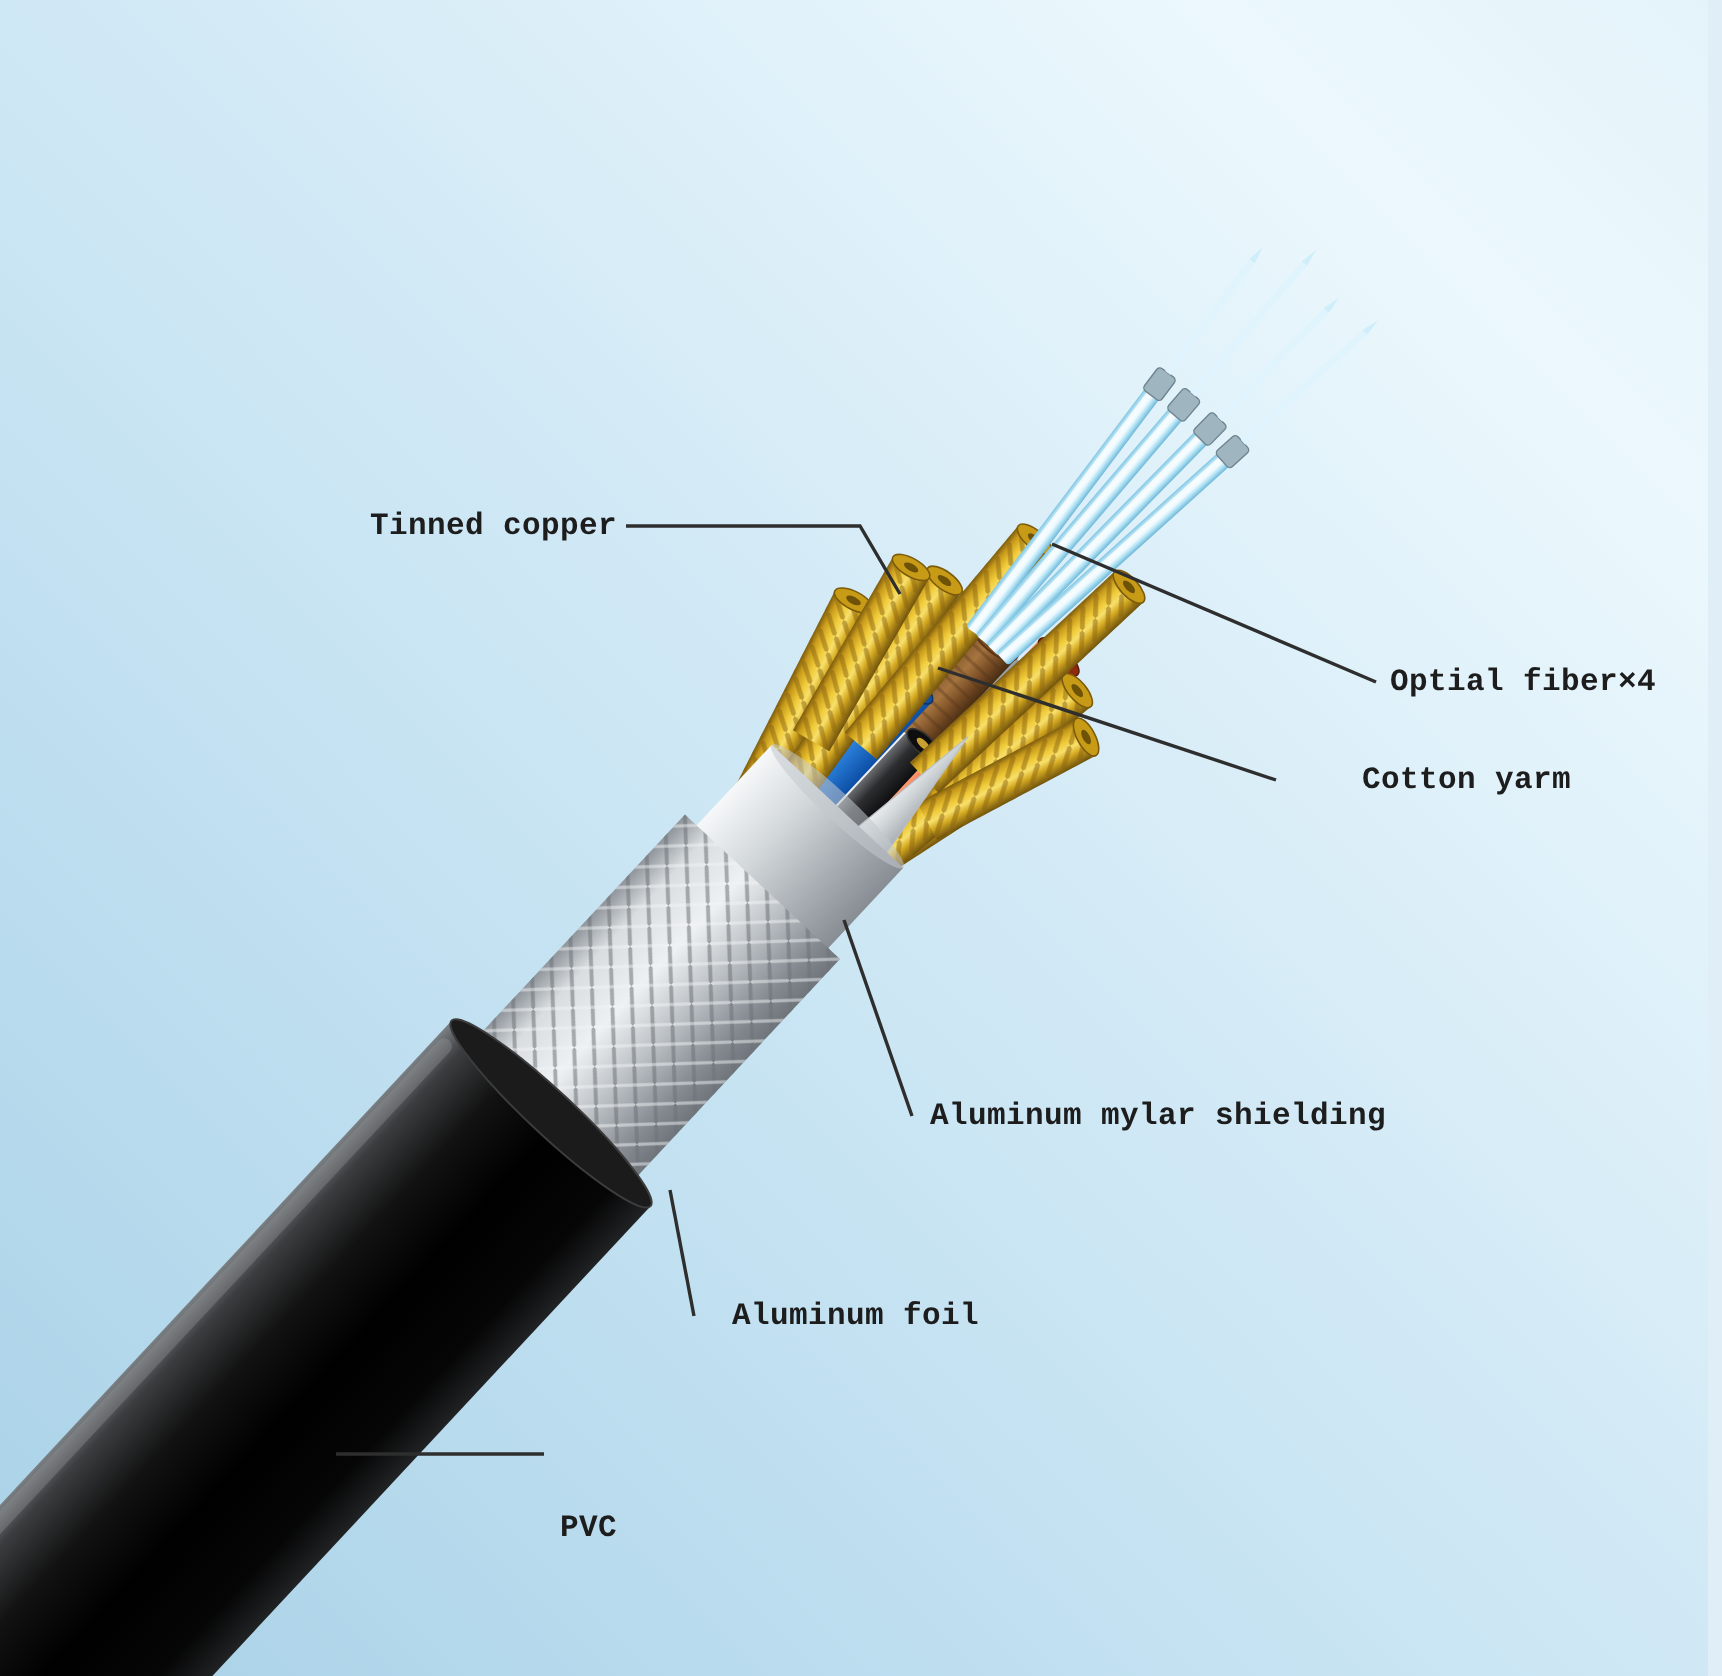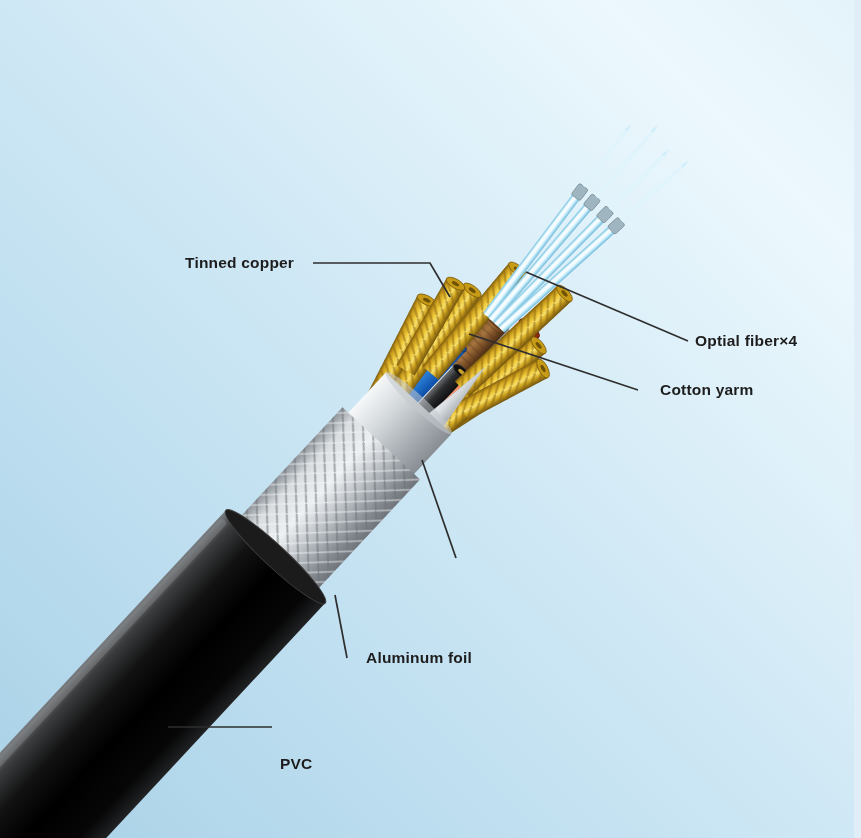--- a/index.html
+++ b/index.html
@@ -2,21 +2,21 @@
 <html><head>
 <meta charset="utf-8">
 <title>Cable cutaway diagram</title>
 <style>
   html,body{margin:0;padding:0;background:#dfeef7;}
   .stage{
     position:relative;
     width:854px;height:838px;
     overflow:hidden;
     background:linear-gradient(45deg,#a9d1e7 0%,#bfdff0 30%,#d3eaf6 55%,#ecf8fd 85%,#e4f3fa 100%);
-    font-family:Liberation Sans, sans-serif;
+    font-family:Liberation Mono, monospace;
   }
   .stage svg{position:absolute;left:0;top:0;}
   .lbl{
     position:absolute;
     font-size:15.5px;
     font-weight:bold;
     color:#1d1d1d;
     line-height:18px;
     white-space:nowrap;
     letter-spacing:.2px;
@@ -250,16 +250,17 @@
       <line x1="688" y1="341" x2="526" y2="272"></line>
       <line x1="638" y1="390" x2="469" y2="334"></line>
       <line x1="456" y1="558" x2="422" y2="460"></line>
       <line x1="347" y1="658" x2="335" y2="595"></line>
       <line x1="272" y1="727" x2="168" y2="727"></line>
     </g>
   </svg>
 
   <div class="lbl" style="left:185px;top:254px;">Tinned copper</div>
   <div class="lbl" style="left:695px;top:332px;">Optial fiber×4</div>
-  <div class="lbl" style="left:660px;top:381px;">Cotton yarm</div>
+  <div class="lbl" style="left:681px;top:381px;">Cotton yarm</div>
+  <div class="lbl" style="left:465px;top:549px;">Aluminum mylar shielding</div>
   <div class="lbl" style="left:366px;top:649px;">Aluminum foil</div>
   <div class="lbl" style="left:280px;top:755px;">PVC</div>
 </div>
 
 </body></html>

